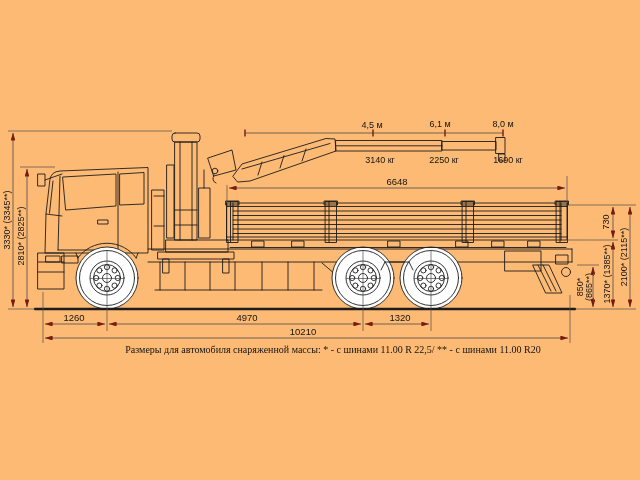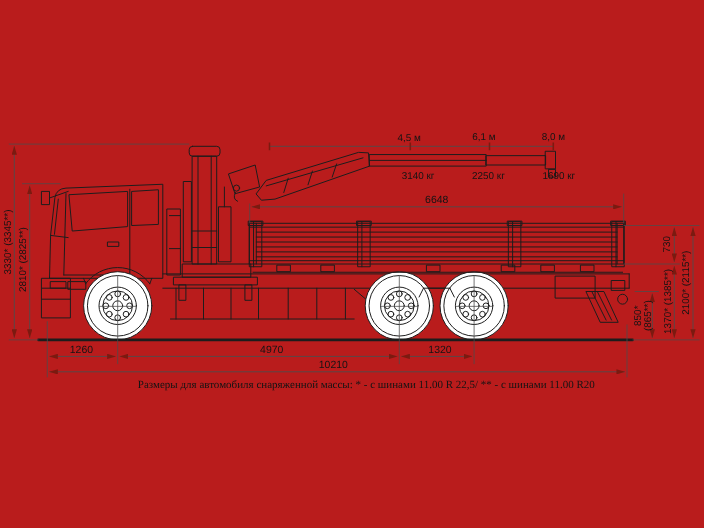--- a/index.html
+++ b/index.html
@@ -1,16 +1,16 @@
 <!DOCTYPE html>
 <html><head>
 <meta charset="utf-8">
 <style>
   html,body{margin:0;padding:0;background:#ffffff;}
-  #stage{position:relative;width:640px;height:480px;background:#b91c1c;overflow:hidden;
+  #stage{position:relative;width:640px;height:480px;background:#fdba74;overflow:hidden;
          font-family:"Liberation Sans", sans-serif;}
   svg{position:absolute;left:0;top:0;}
   text{fill:#141414;stroke:none;}
   .num{font-size:9.5px;font-family:"Liberation Sans",sans-serif;}
   .rot{font-size:9px;font-family:"Liberation Sans",sans-serif;}
   .crn{font-size:9px;font-family:"Liberation Sans",sans-serif;}
   .cap{font-size:10px;font-family:"Liberation Serif",serif;}
 </style>
 </head>
 <body>

